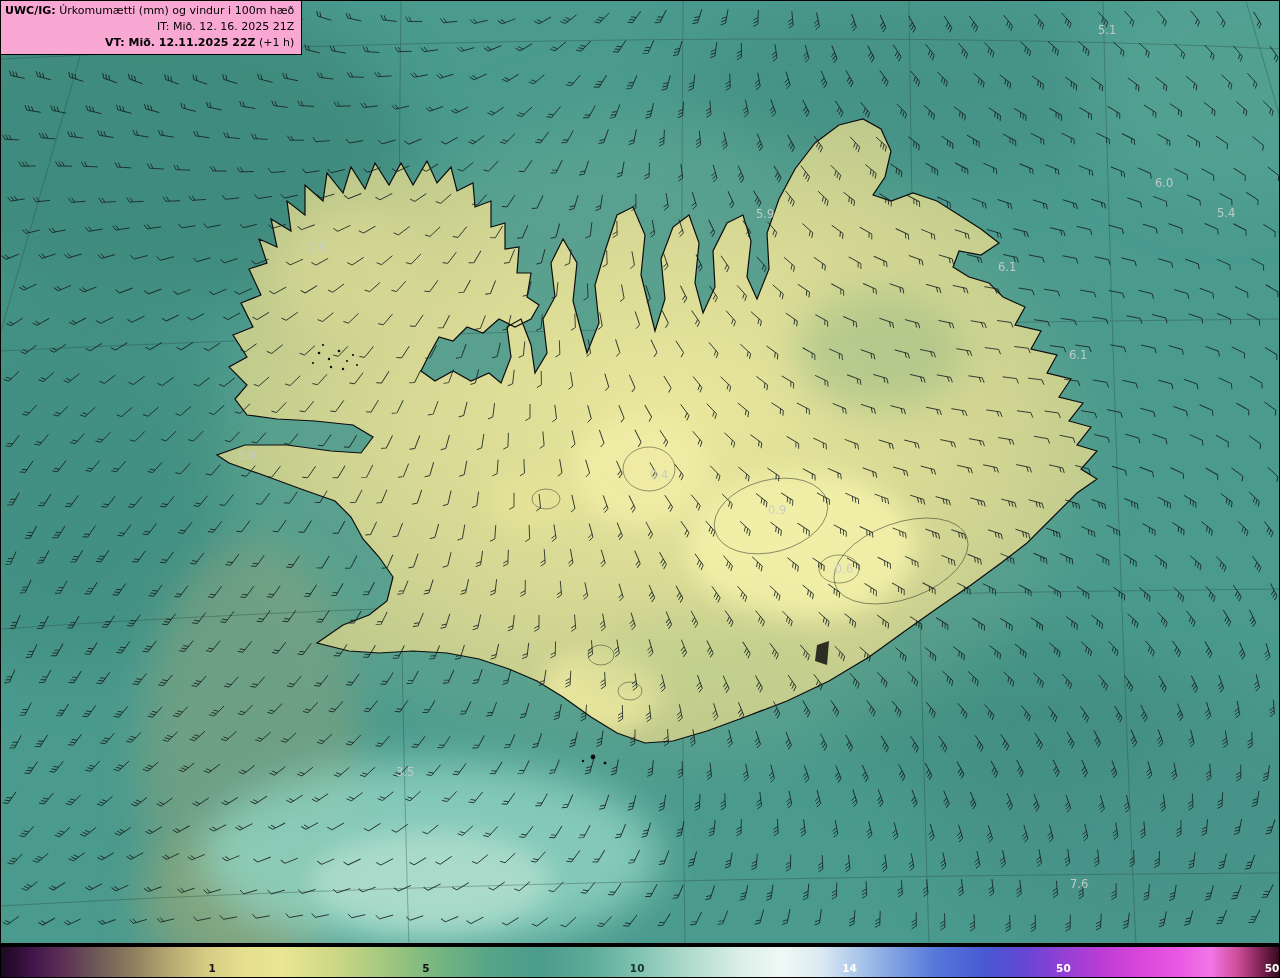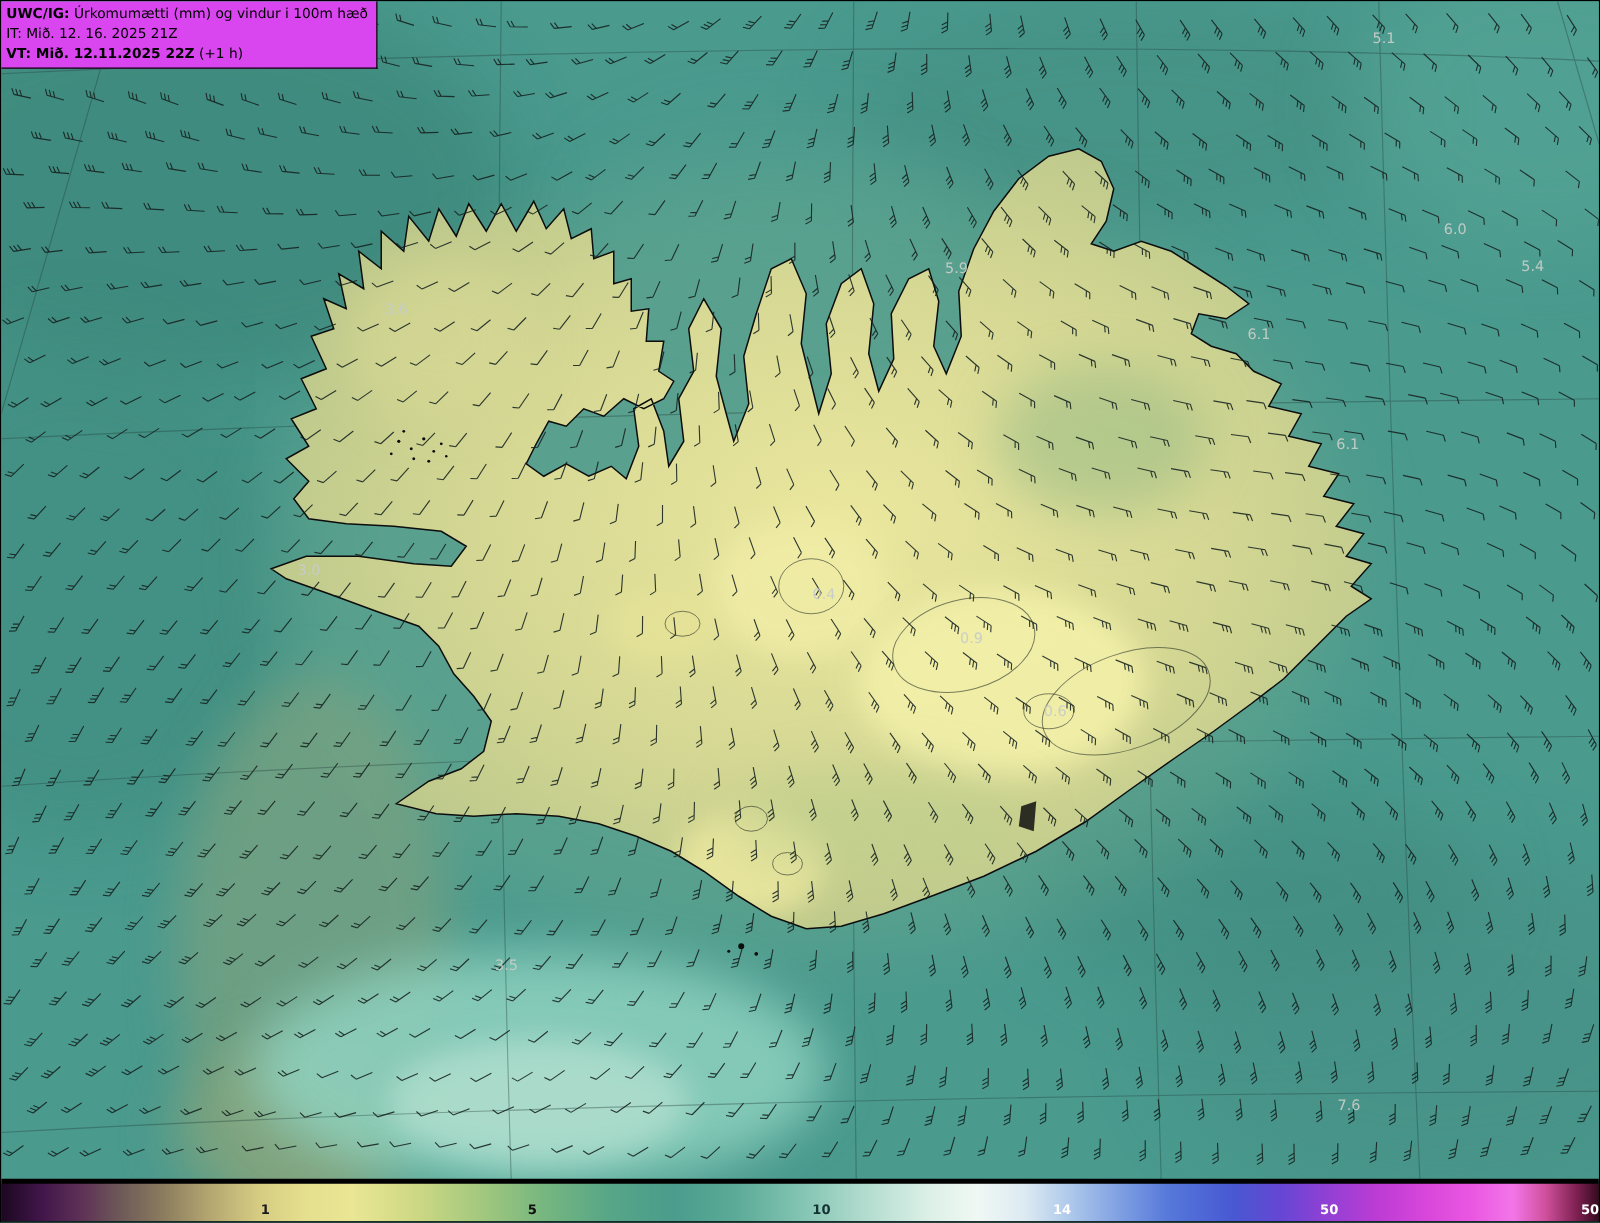--- a/index.html
+++ b/index.html
@@ -4,23 +4,24 @@
 <style>
   html,body{margin:0;padding:0;background:#222;}
   .viewport{
     position:relative;width:1280px;height:978px;overflow:hidden;
     background:#4a9a8e;font-family:"DejaVu Sans", sans-serif;
     border:1px solid #000;box-sizing:border-box;
   }
   #map-svg{position:absolute;top:0;left:0;display:block;}
   .title-box{
     position:absolute;top:0;left:0;z-index:10;
-    background:#d946ef;border:1px solid #000;border-top:none;border-left:none;
+    background:#f9a8d4;border:1px solid #000;border-top:none;border-left:none;
     padding:2px 7px 3px 4px;font-size:11px;line-height:1.45;color:#000;
     white-space:nowrap;
+    text-align:right;
   }
   .title-box b{font-weight:bold;}
   #contour-labels text{
     font-family:"DejaVu Sans", sans-serif;font-size:11.5px;
     fill:#c7cdc7;opacity:.95;
   }
   #wind-barbs path{fill:none;stroke-width:0.9;stroke-linecap:butt;opacity:.88;}
   .colorbar{
     position:absolute;left:0;bottom:0;width:1280px;height:34px;background:#000;z-index:8;
   }
@@ -1430,20 +1431,20 @@
     <div><b>UWC/IG:</b><span> Úrkomumætti (mm) og vindur i 100m hæð</span></div>
     <div>IT: Mið. 12. 16. 2025 21Z</div>
     <div><b>VT: Mið. 12.11.2025 22Z</b><span> (+1 h)</span></div>
   </div>
 
   <div class="colorbar">
     <div class="colorbar-gradient" id="cb-gradient" style="background: linear-gradient(to right, rgb(28, 8, 32) 0%, rgb(65, 21, 74) 2.5%, rgb(94, 49, 86) 5%, rgb(110, 90, 88) 7.5%, rgb(138, 122, 94) 10%, rgb(179, 166, 112) 13%, rgb(213, 203, 130) 16%, rgb(229, 223, 142) 19%, rgb(233, 230, 148) 22%, rgb(205, 216, 132) 26%, rgb(162, 200, 126) 30%, rgb(118, 182, 128) 34%, rgb(87, 166, 135) 38%, rgb(74, 156, 140) 42%, rgb(92, 171, 152) 46%, rgb(131, 196, 178) 50%, rgb(178, 220, 206) 54%, rgb(220, 240, 232) 58%, rgb(240, 248, 244) 61%, rgb(220, 234, 242) 64%, rgb(170, 198, 234) 67%, rgb(126, 158, 226) 70%, rgb(85, 120, 218) 73%, rgb(72, 88, 210) 77%, rgb(102, 70, 212) 80%, rgb(147, 64, 212) 83%, rgb(188, 60, 212) 86%, rgb(216, 70, 218) 89%, rgb(234, 88, 226) 92%, rgb(242, 118, 232) 94.5%, rgb(208, 80, 156) 96.5%, rgb(124, 32, 80) 98.5%, rgb(44, 8, 26) 100%);"></div>
     <div id="cb-ticks">
         <span class="colorbar-tick" style="left: 16.5%; color: rgb(26, 26, 26);">1</span>
         <span class="colorbar-tick" style="left: 33.2%; color: rgb(15, 15, 15);">5</span>
-        <span class="colorbar-tick" style="left: 49.7%; color: rgb(20, 52, 52); margin-left: 20px;">10</span>
+        <span class="colorbar-tick" style="left: 49.7%; color: rgb(20, 52, 52);">10</span>
         <span class="colorbar-tick" style="left: 66.3%; color: rgb(255, 255, 255);">14</span>
         <span class="colorbar-tick" style="left: 83%; color: rgb(255, 255, 255);">50</span>
         <span class="colorbar-tick" style="left: 99.3%; color: rgb(255, 255, 255); text-align: right;">50</span>
       </div>
   </div>
 
 </div>
 
 </body></html>

